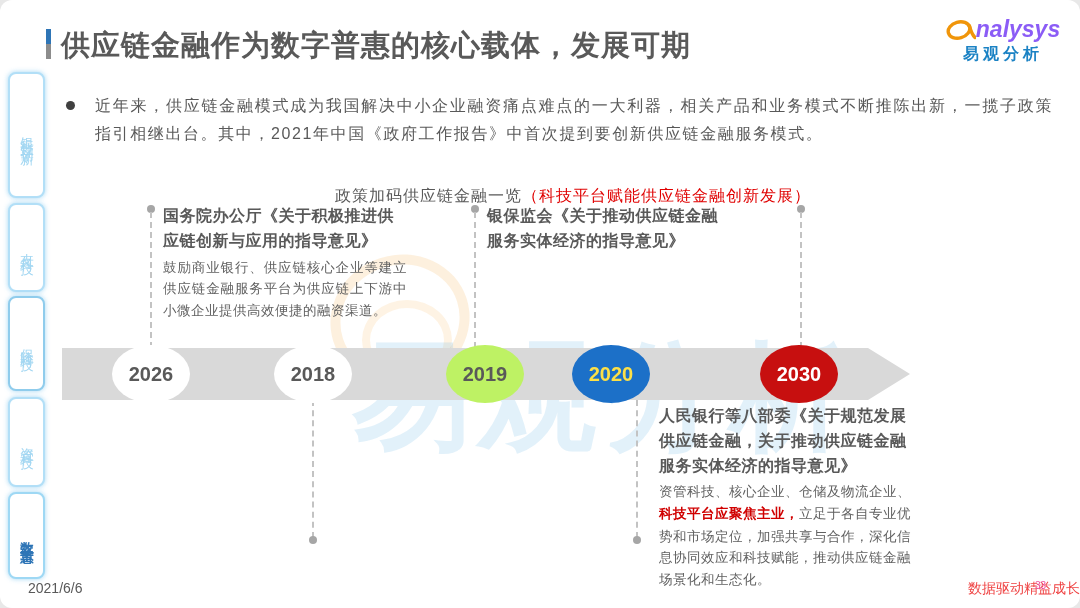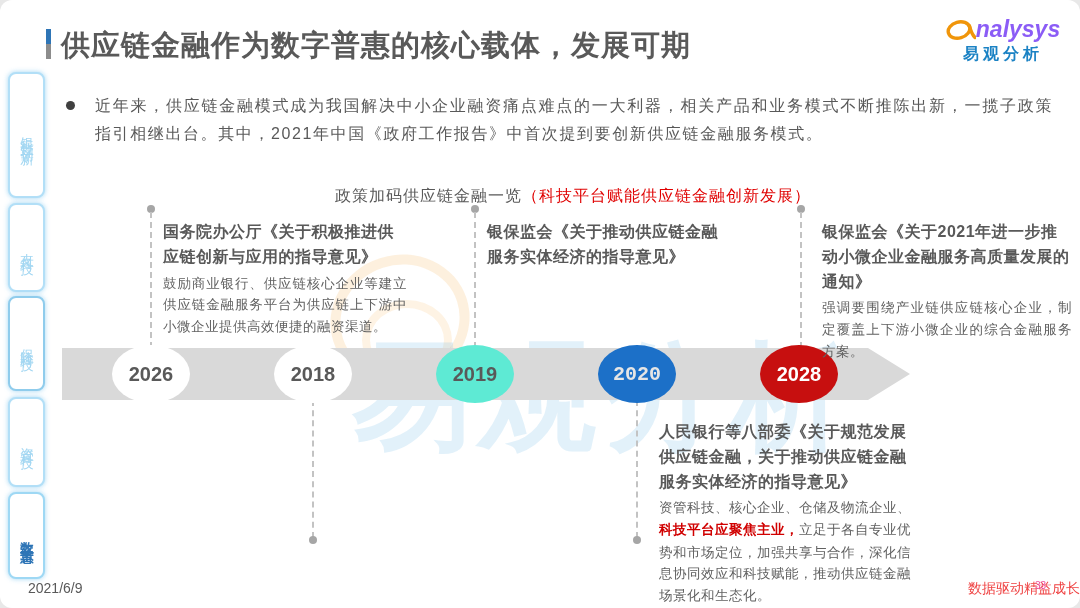--- a/index.html
+++ b/index.html
@@ -50,21 +50,21 @@
   .band { position:absolute; left:62px; top:348px; width:848px; height:52px; background:#d9d9d9;
     clip-path:polygon(0 0, calc(100% - 42px) 0, 100% 50%, calc(100% - 42px) 100%, 0 100%); z-index:2; }
   .year-circle { position:absolute; top:345px; width:78px; height:58px; border-radius:50%;
     display:flex; align-items:center; justify-content:center; font-size:20px; font-weight:bold;
     z-index:3; }
   .connector { position:absolute; width:0; border-left:2px dashed #c3c3c3; z-index:2; }
   .connector.up   { top:212px; height:136px; }
   .connector.down { top:400px; height:138px; }
   .dot { position:absolute; width:8px; height:8px; border-radius:50%; background:#a6a6a6; z-index:2; }
   
-  .event { position:absolute; z-index:3;margin-top:16px; }
+  .event { position:absolute; z-index:3; }
   .event-title { font-size:16px; font-weight:bold; color:#595959; line-height:1.55; letter-spacing:0.5px; }
   .event-body  { font-size:13.5px; color:#616161; line-height:1.6; letter-spacing:0.5px; margin-top:3px; text-align:justify; }
   .event-body .red { color:#d00000; font-weight:bold;font-family:Liberation Mono, monospace; }
   .ev-2017 { left:163px; top:204px; width:244px; }
   .ev-2019 { left:487px; top:204px; width:244px; }
   .ev-2021 { left:822px; top:204px; width:250px; }
   .ev-2018 { left:338px; top:408px; width:240px; }
   .ev-2020 { left:659px; top:404px; width:252px; }
   
   .footer-date { position:absolute; left:28px; top:580px; font-size:14px; color:#595959; z-index:3; }
@@ -119,38 +119,34 @@
   <div class="dot" style="left:797px; top:205px;"></div>
   <div class="connector up" style="left:800px;"></div>
 
   <div class="connector down" style="left:312px;"></div>
   <div class="dot" style="left:309px; top:536px;"></div>
   <div class="connector down" style="left:636px;"></div>
   <div class="dot" style="left:633px; top:536px;"></div>
 
   <div class="year-circle" style="left: 112px; background: rgb(255, 255, 255); color: rgb(89, 89, 89);">2026</div>
   <div class="year-circle" style="left: 274px; background: rgb(255, 255, 255); color: rgb(89, 89, 89);">2018</div>
-  <div class="year-circle" style="left: 436px; background: #5eead4; color: rgb(89, 89, 89);">2019</div>
-  <div class="year-circle" style="left: 598px; background: rgb(28, 112, 200); color: #e5e5e5; font-family: Liberation Mono, monospace;">2020</div>
-  <div class="year-circle" style="left: 760px; background: rgb(199, 15, 15); color: rgb(255, 255, 255);">2028</div>
+  <div class="year-circle" style="left: 446px; background: #bef264; color: rgb(89, 89, 89);">2019</div>
+  <div class="year-circle" style="left: 572px; background: rgb(28, 112, 200); color: #fde047;">2020</div>
+  <div class="year-circle" style="left: 760px; background: rgb(199, 15, 15); color: rgb(255, 255, 255);">2030</div>
 
   <div class="event ev-2017">
     <div class="event-title">国务院办公厅《关于积极推进供应链创新与应用的指导意见》</div>
     <div class="event-body">鼓励商业银行、供应链核心企业等建立供应链金融服务平台为供应链上下游中小微企业提供高效便捷的融资渠道。</div>
   </div>
   <div class="event ev-2019">
     <div class="event-title">银保监会《关于推动供应链金融服务实体经济的指导意见》</div>
   </div>
-  <div class="event ev-2021">
-    <div class="event-title">银保监会《关于2021年进一步推动小微企业金融服务高质量发展的通知》</div>
-    <div class="event-body">强调要围绕产业链供应链核心企业，制定覆盖上下游小微企业的综合金融服务方案。</div>
-  </div>
 
   <div class="event ev-2020">
     <div class="event-title">人民银行等八部委《关于规范发展供应链金融，关于推动供应链金融服务实体经济的指导意见》</div>
     <div class="event-body"><span>资管科技、核心企业、仓储及物流企业、</span><span class="red">科技平台应聚焦主业，</span><span>立足于各自专业优势和市场定位，加强共享与合作，深化信息协同效应和科技赋能，推动供应链金融场景化和生态化。</span></div>
   </div>
 
-  <div class="footer-date">2021/6/9</div>
+  <div class="footer-date">2021/6/6</div>
   <div class="footer-slogan">数据驱动精益成长</div>
   <div class="footer-page">33</div>
 
 </div>
 
 </body></html>

